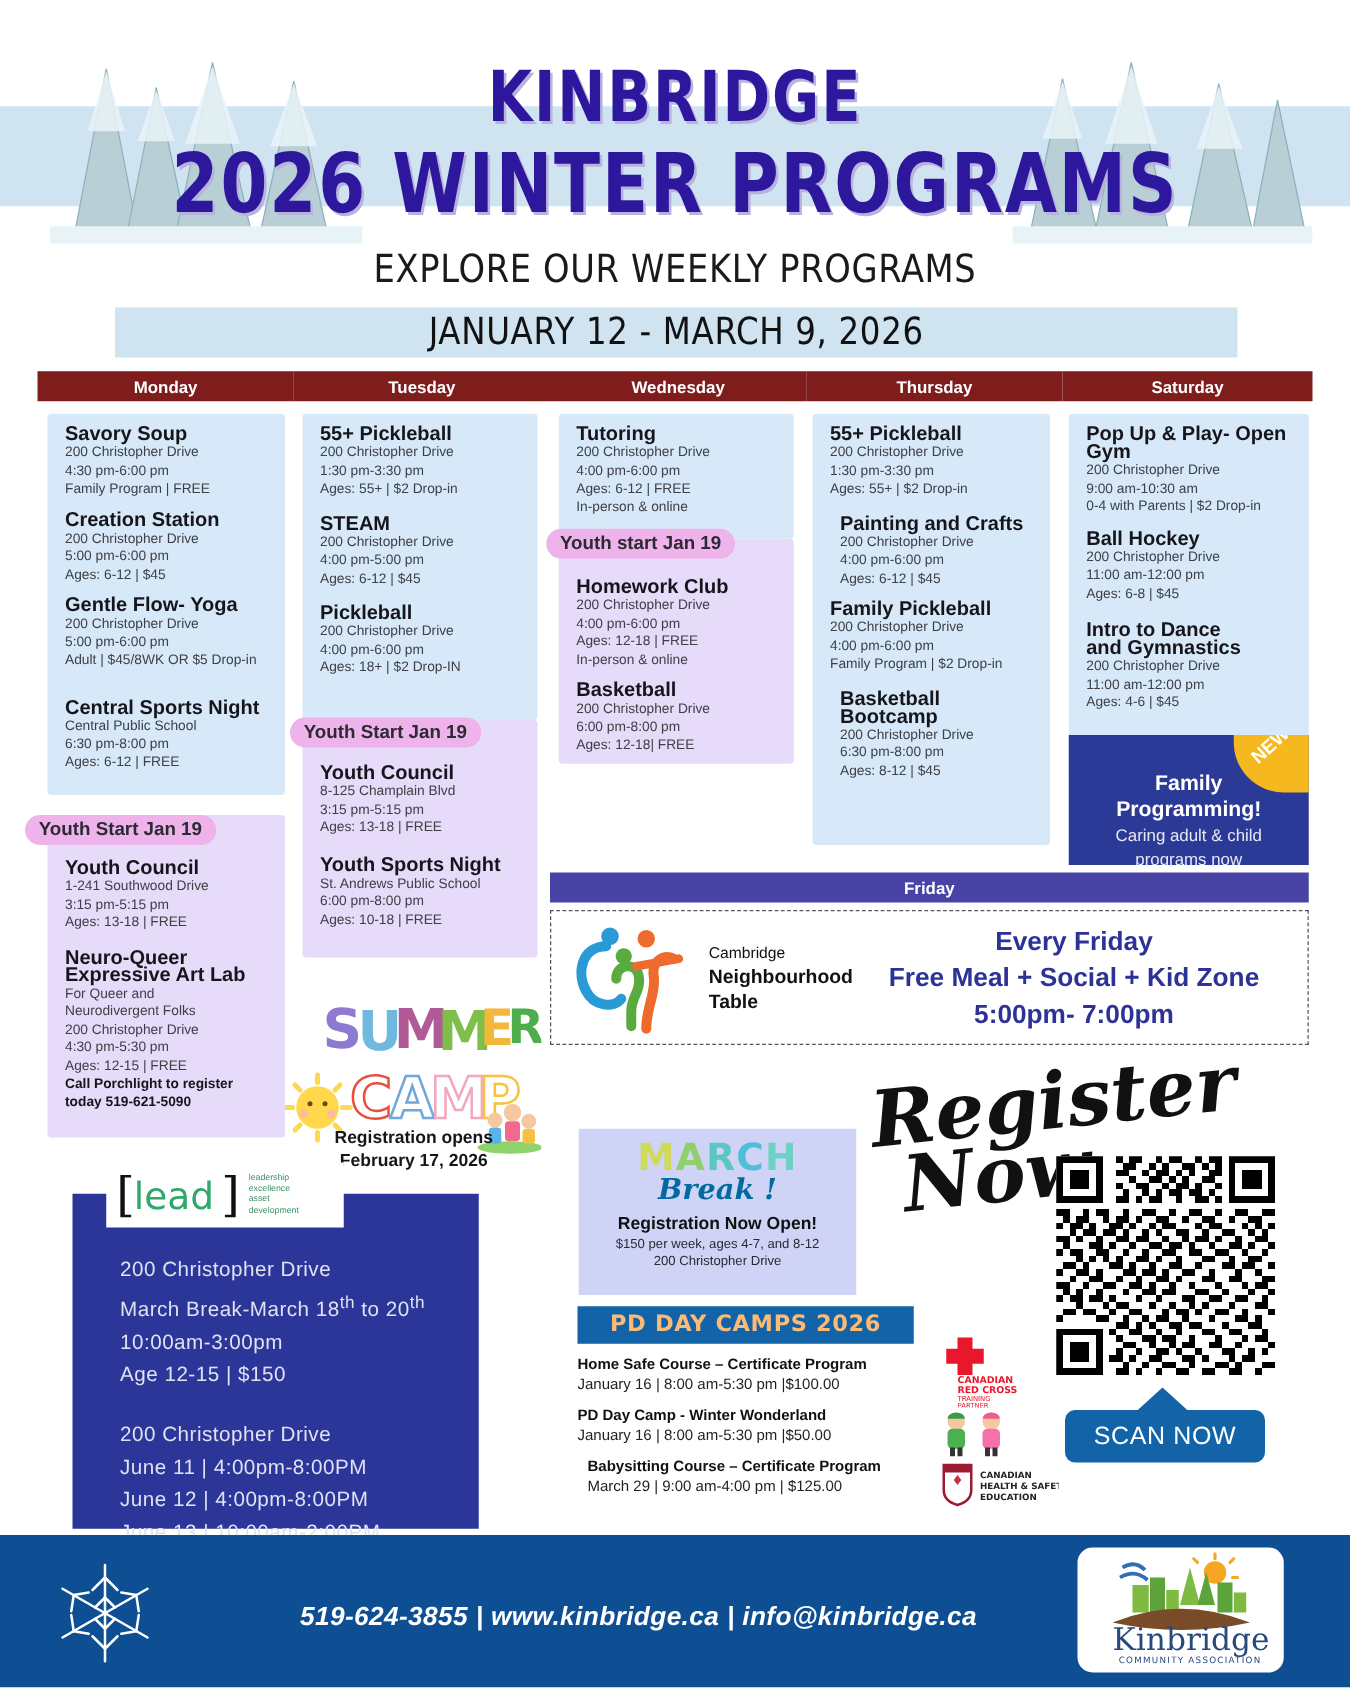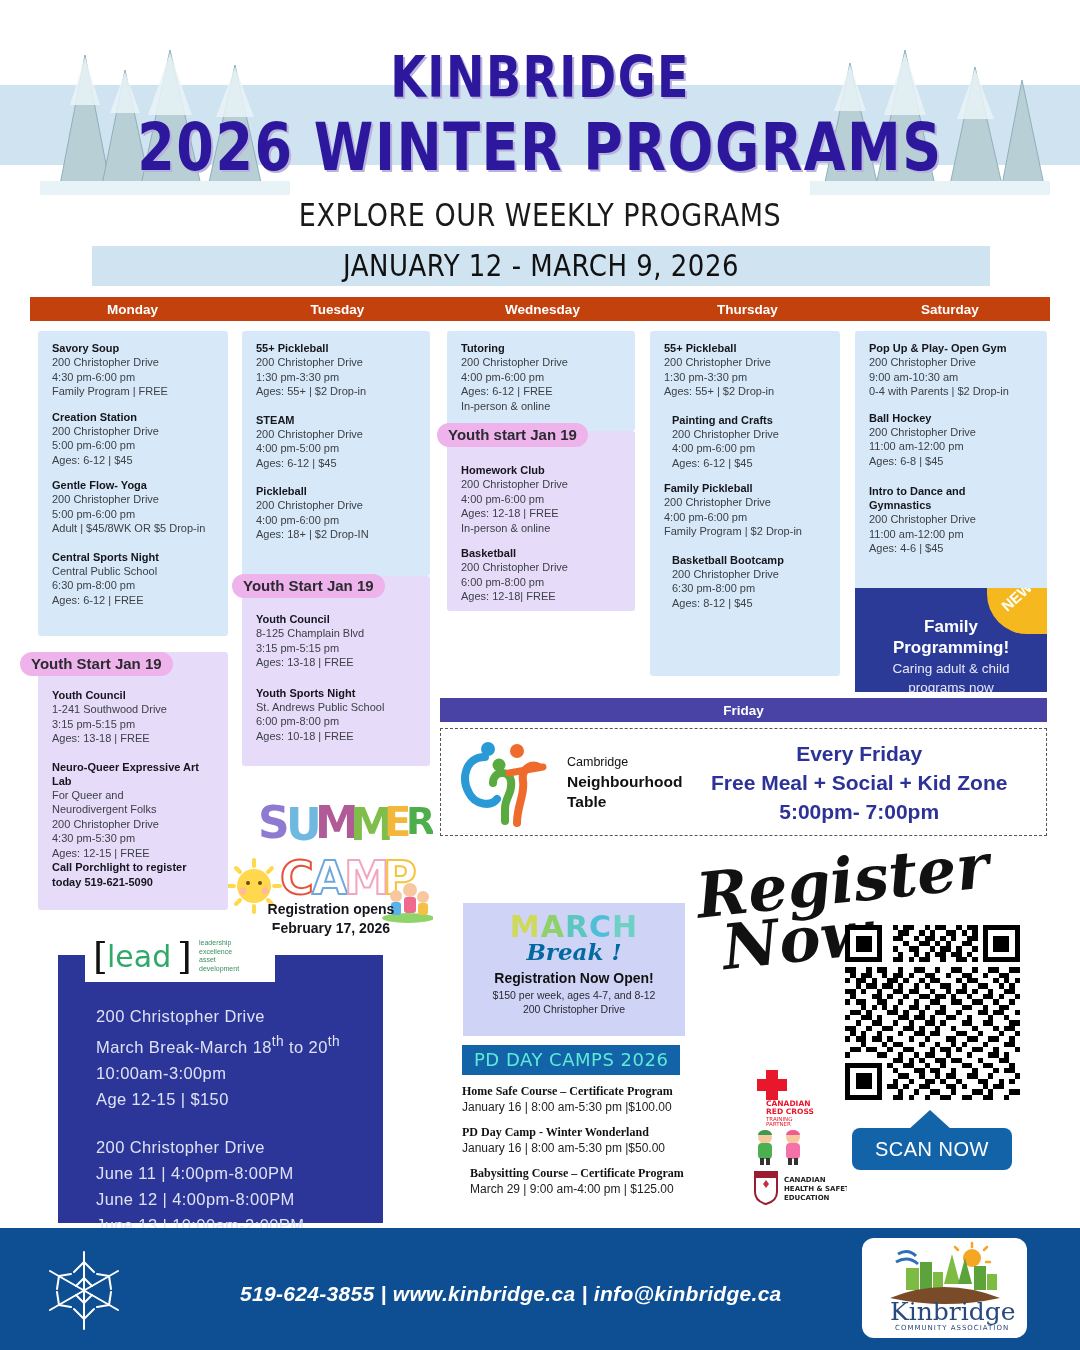--- a/index.html
+++ b/index.html
@@ -40,33 +40,33 @@
     position: absolute; left: 92px; top: 246px; width: 898px; height: 40px;
     background: #cfe3f1; display: flex; align-items: center; justify-content: center;
   }
   .date-band span {
     font-family: "DejaVu Sans", sans-serif;
     font-size: 26px; color: #111; letter-spacing: .5px; transform: scaleY(1.15);
   }
 
   
   .daybar {
-    position: absolute; height: 24px; background: #c2410c;
+    position: absolute; height: 24px; background: #7f1d1d;
     color: #fff; font-size: 13.5px; font-weight: bold;
     display: flex; align-items: center; justify-content: center;
   }
   .col-card {
     position: absolute; border-radius: 3px;
     padding: 10px 12px 8px 14px;
   }
   .bluecard { background: #d7e9f8; }
   .purplecard { background: #e6dcfa; }
 
   .prog { margin-bottom: 11px; }
-  .prog .nm { font-size: 11px; font-weight: bold; color: #15151b; line-height: 14px; }
+  .prog .nm { font-size: 16px; font-weight: bold; color: #15151b; line-height: 14px; }
   .prog .ln { font-size: 11px; color: #3d4046; line-height: 14.5px; }
   .prog .bld { font-size: 11px; font-weight: bold; color: #15151b; line-height: 14.5px; }
 
   .pill {
     position: absolute;
     background: #eeb3ea; color: #2b2b33;
     font-size: 15px; font-weight: bold;
     padding: 3px 11px 4px; border-radius: 13px;
     white-space: nowrap;
   }
@@ -135,26 +135,26 @@
   .leadbox {
     position: absolute; left: 58px; top: 955px; width: 325px; height: 268px;
     background: #2c3699; color: #dfe2f2; padding: 48px 0 0 38px;
   }
   .leadbox .l { font-size: 16.5px; line-height: 26px; letter-spacing: .4px; }
   .leadbox .gap { height: 22px; }
 
   
   .pdbar {
     position: absolute; left: 462px; top: 1045px;
-    background: #1263a8; color: #5eead4; font-family: "DejaVu Sans", sans-serif;
-    font-size: 18px; font-weight: normal; padding: 4px 12px 5px; letter-spacing: .5px;
+    background: #1263a8; color: #fdba74; font-family: "DejaVu Sans", sans-serif;
+    font-size: 18px; font-weight: bold; padding: 4px 26px 5px; letter-spacing: .5px;
   }
   .pdlist { position: absolute; left: 462px; top: 1083px; width: 290px; }
   .pditem { margin-bottom: 9px; }
-  .pditem .t { font-size: 12px; font-weight: bold; color: #111; line-height: 16px; font-family: Liberation Serif, serif; }
+  .pditem .t { font-size: 12px; font-weight: bold; color: #111; line-height: 16px; }
   .pditem .d { font-size: 12px; color: #222; line-height: 16px; }
   .pd-indent { padding-left: 8px; }
 
   
   .redcross { position: absolute; left: 740px; top: 1068px; width: 80px; height: 58px; }
   .kidsimg { position: absolute; left: 745px; top: 1128px; width: 72px; height: 38px; }
   .chse { position: absolute; left: 752px; top: 1168px; width: 95px; height: 38px; }
 
   
   .regnow {
@@ -255,21 +255,21 @@
       <div class="ln">200 Christopher Drive</div>
       <div class="ln">5:00 pm-6:00 pm</div>
       <div class="ln">Ages: 6-12 | $45</div>
     </div>
     <div class="prog">
       <div class="nm">Gentle Flow- Yoga</div>
       <div class="ln">200 Christopher Drive</div>
       <div class="ln">5:00 pm-6:00 pm</div>
       <div class="ln">Adult | $45/8WK OR $5 Drop-in</div>
     </div>
-    <div class="prog" style="margin-top:14px;">
+    <div class="prog" style="margin-top:24px;">
       <div class="nm">Central Sports Night</div>
       <div class="ln">Central Public School</div>
       <div class="ln">6:30 pm-8:00 pm</div>
       <div class="ln">Ages: 6-12 | FREE</div>
     </div>
   </div>
   <div class="col-card purplecard" style="left:38px; top:652px; width:190px; height:258px;">
     <div class="prog" style="margin-top:26px;">
       <div class="nm">Youth Council</div>
       <div class="ln">1-241 Southwood Drive</div>

